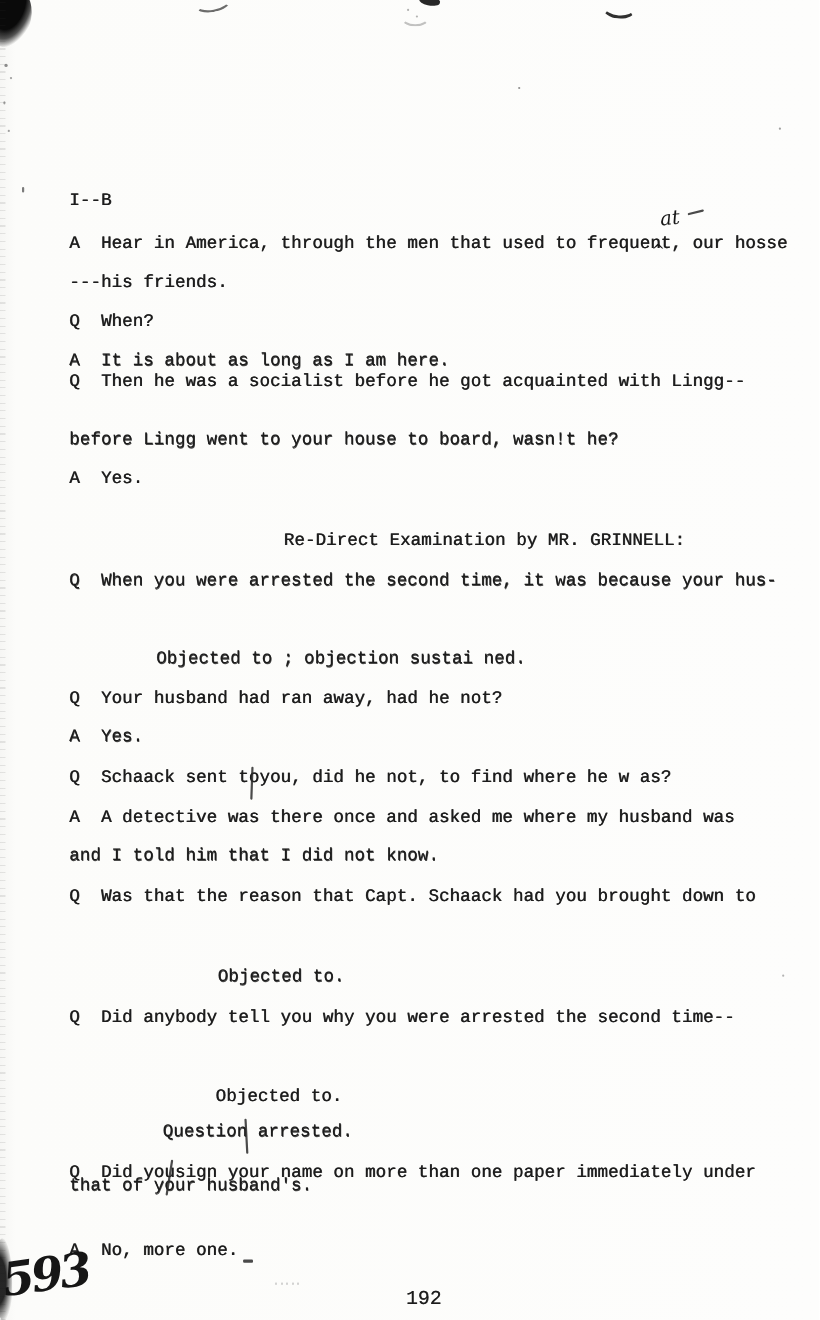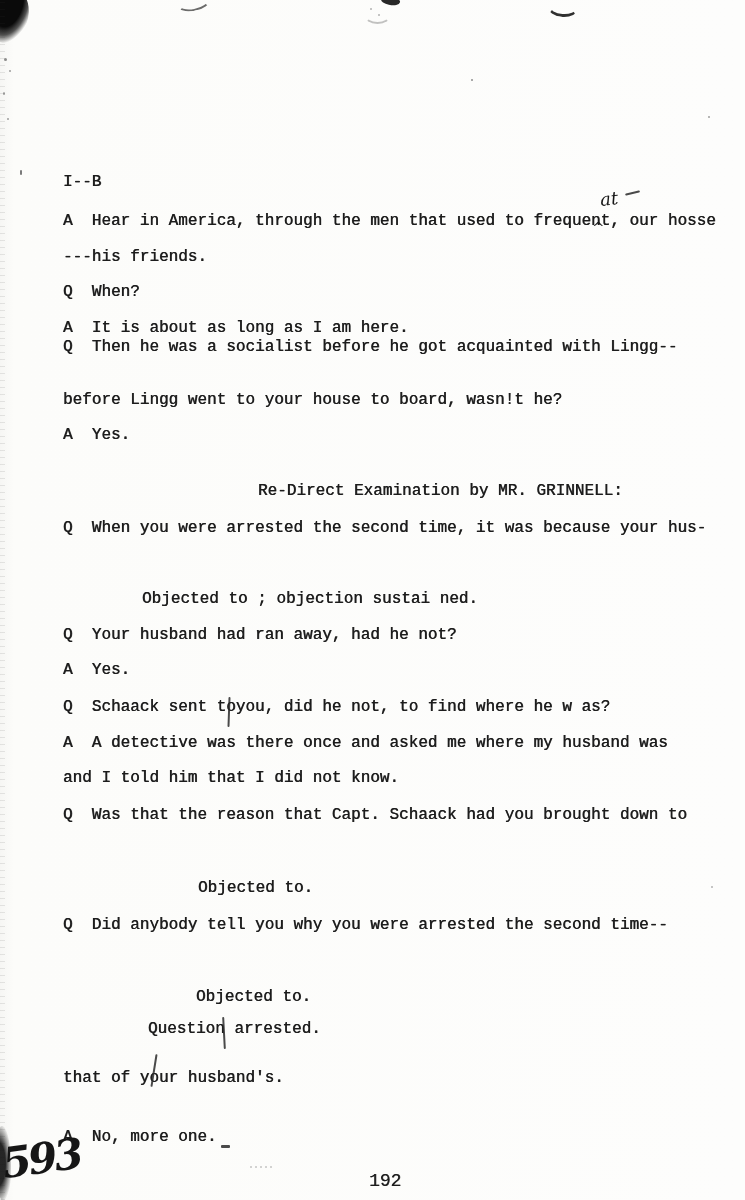--- a/index.html
+++ b/index.html
@@ -77,20 +77,21 @@
   <div class="tw" style="left:63px;  top:626px">Q  Your husband had ran away, had he not?</div>
   <div class="tw" style="left:63px;  top:661px">A  Yes.</div>
   <div class="tw" style="left:63px;  top:698px">Q  Schaack sent toyou, did he not, to find where he w as?</div>
   <div class="tw" style="left:63px;  top:769px">and I told him that I did not know.</div>
   <div class="tw" style="left:63px;  top:734px">A  A detective was there once and asked me where my husband was</div>
   <div class="tw" style="left:63px;  top:806px">Q  Was that the reason that Capt. Schaack had you brought down to</div>
   <div class="tw" style="left:198px; top:879px">Objected to.</div>
   <div class="tw" style="left:63px;  top:916px">Q  Did anybody tell you why you were arrested the second time--</div>
   <div class="tw" style="left:196px; top:988px">Objected to.</div>
   <div class="tw" style="left:148px; top:1020px">Question arrested.</div>
+  <div class="tw" style="left:63px;  top:1057px">Q  Did yousign your name on more than one paper immediately under</div>
   <div class="tw" style="left:63px;  top:1069px">that of your husband's.</div>
   <div class="tw" style="left:63px;  top:1128px">A  No, more one.</div>
 
   <div class="tw pagenum" style="left:369px; top:1172px">192</div>
 
   <div class="hand" style="left:2px; top:1134px; font-size:42px; font-weight:bold; letter-spacing:-3px; transform:rotate(-8deg);">593</div>
 
   <div class="hand" style="left:600px; top:188px; font-size:18px; transform:rotate(-6deg);">at</div>
   <div class="pen-line" style="left:625px; top:192px; width:15px; height:1.6px; transform:rotate(-14deg);"></div>
   <div class="hand" style="left:592px; top:219px; font-size:15px; font-style:normal;">^</div>

